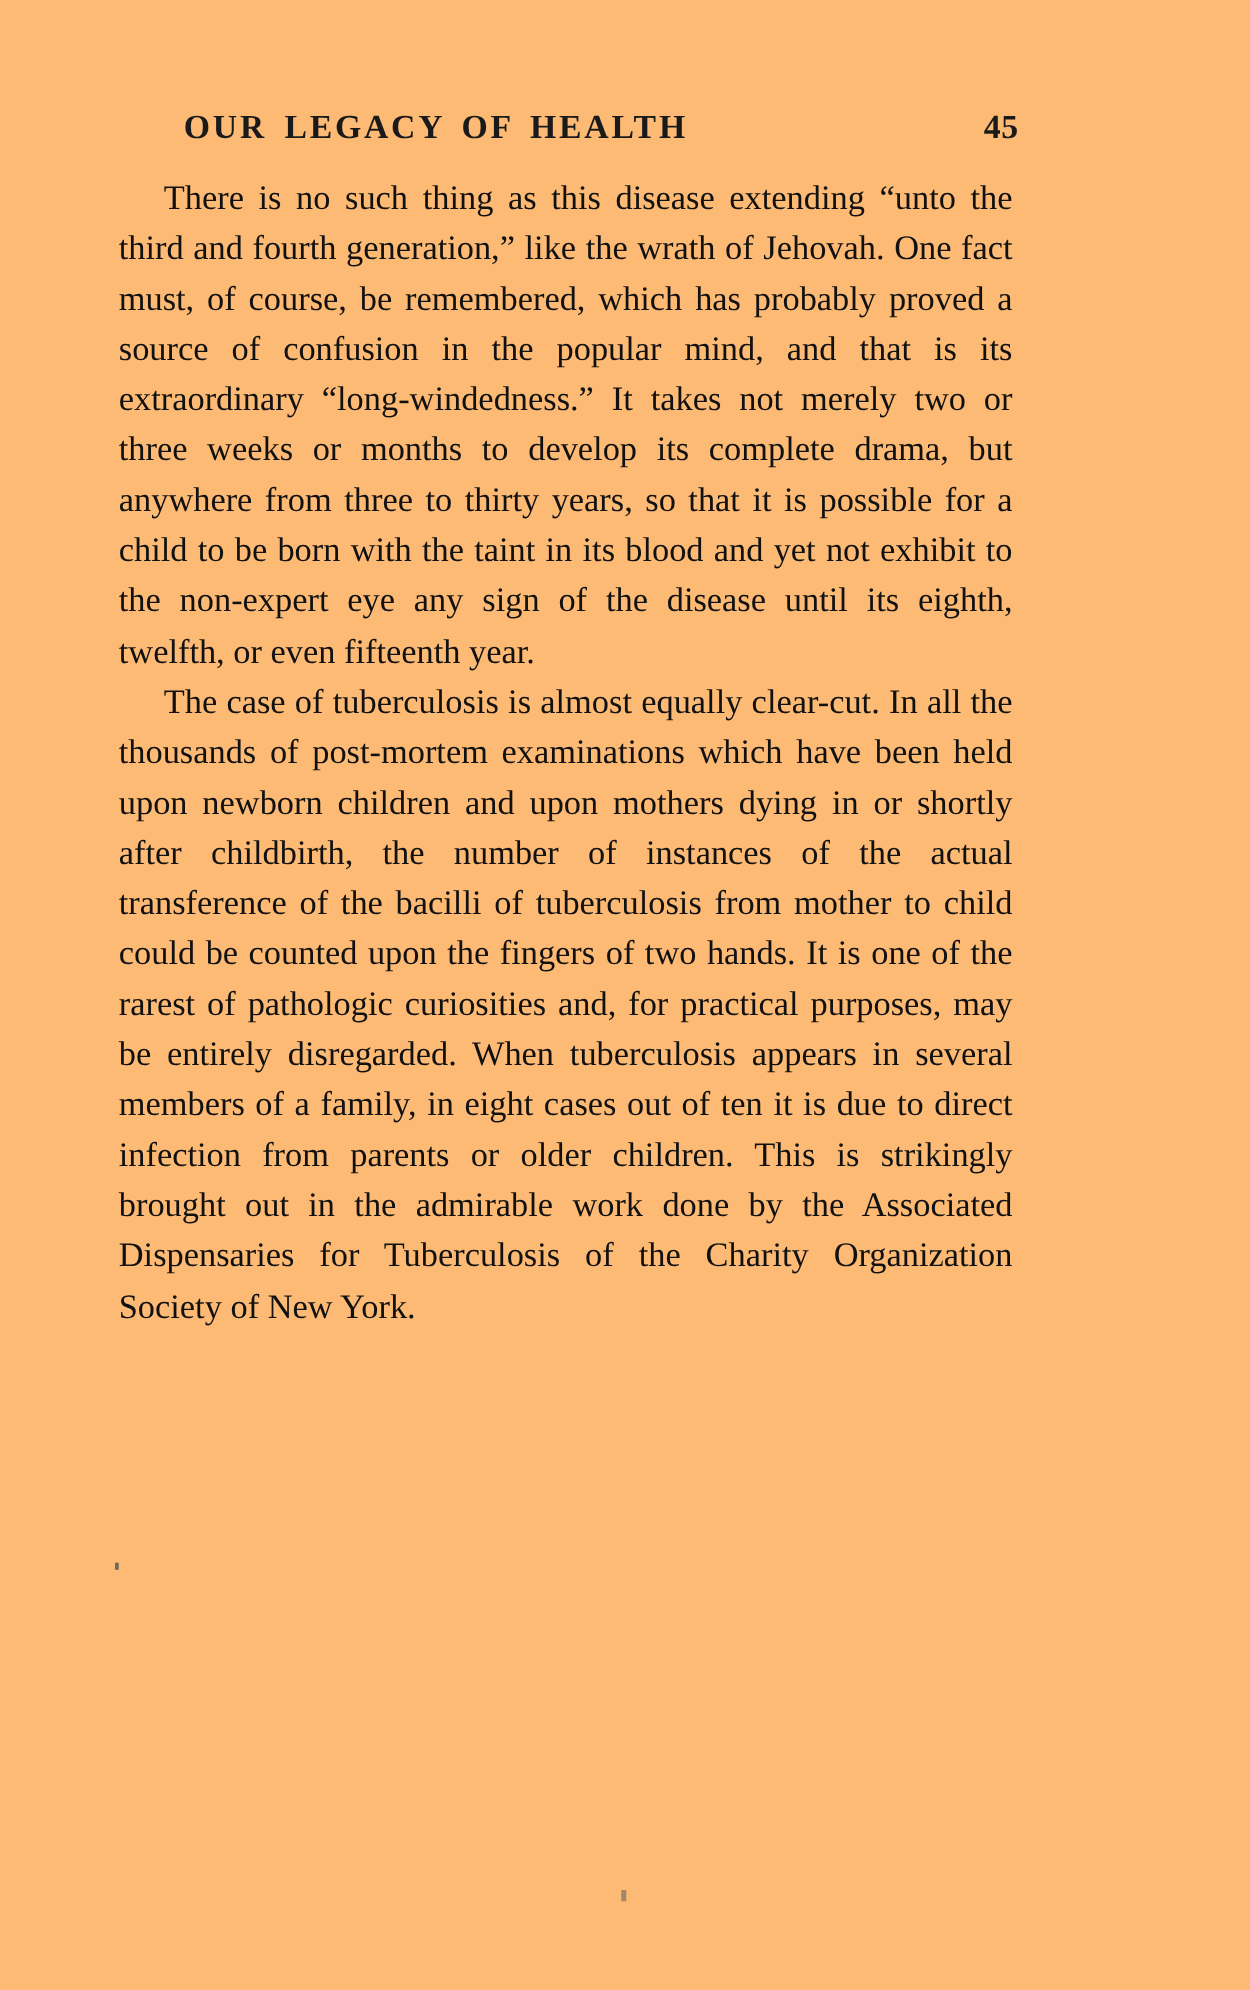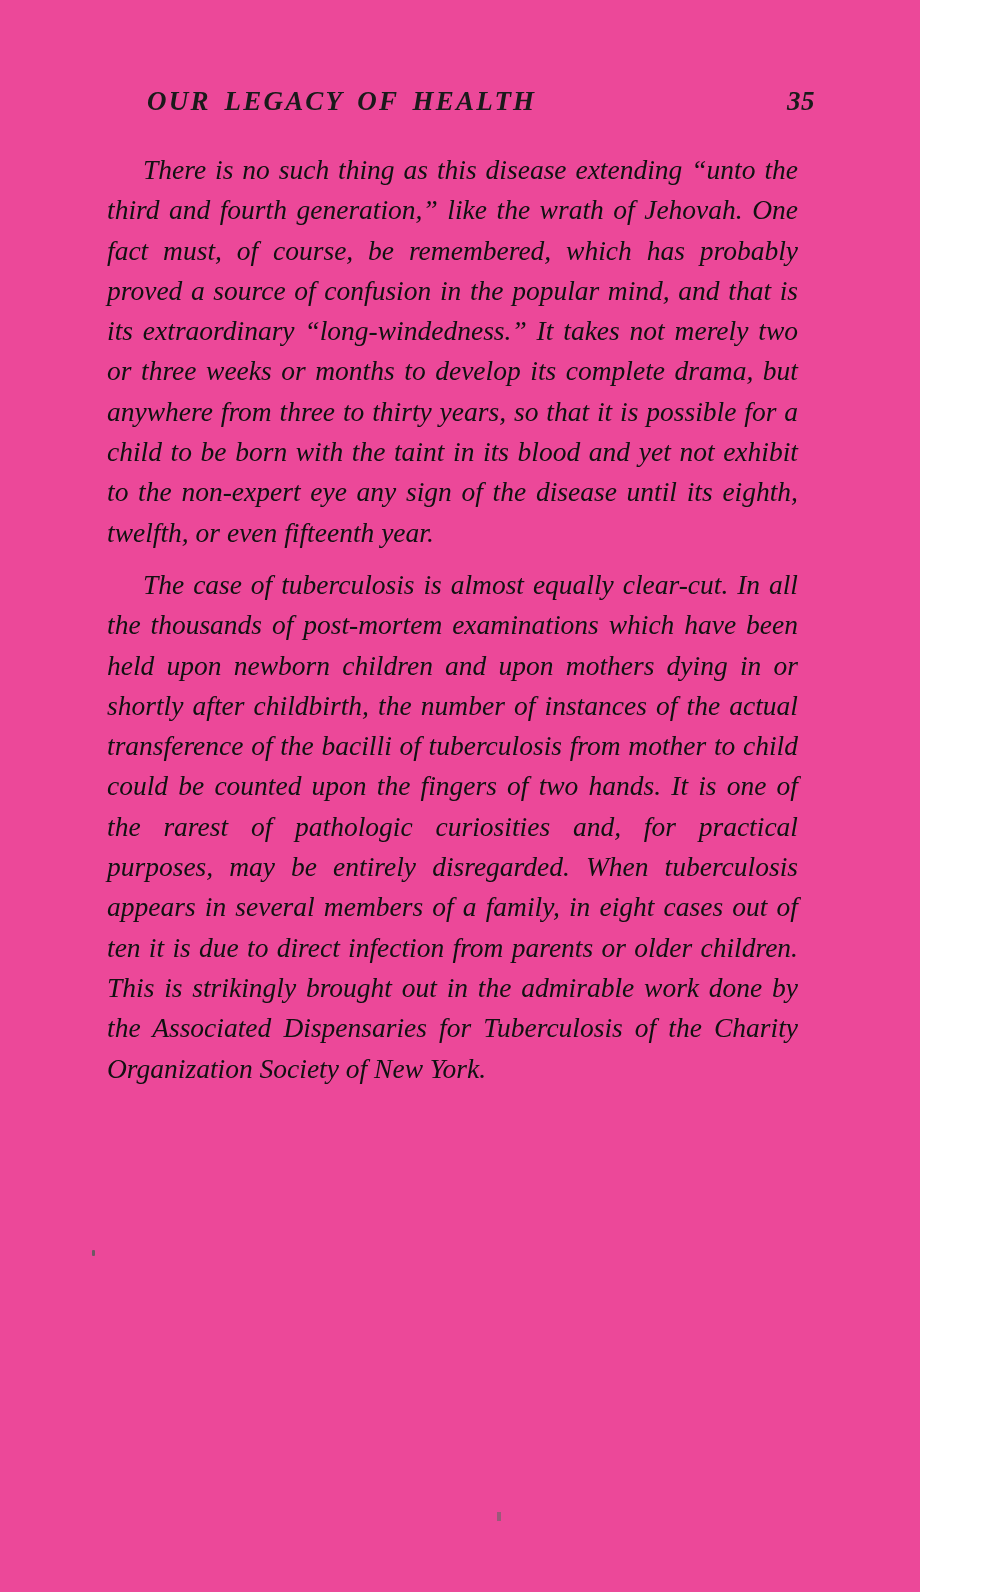--- a/index.html
+++ b/index.html
@@ -12,24 +12,23 @@
     height: 1592px;
     font-family: "Liberation Serif", serif;
     color: #1a1a1a;
     position: relative;
     overflow: hidden;
   }
   .page {
     position: absolute;
     left: 0;
     top: 0;
-    width: 920px;
+    width: 1000px;
     height: 1592px;
-    background: #ec4899;
-    font-style: italic;
+    background: #fdba74;
   }
   .header {
     position: absolute;
     left: 95px;
     top: 86px;
     width: 720px;
     display: flex;
     align-items: baseline;
     justify-content: flex-start;
   }
@@ -52,21 +51,21 @@
     left: 95px;
     top: 138px;
     width: 715px;
     font-size: 27.5px;
     line-height: 40.3px;
     text-align: justify;
     text-justify: inter-word;
     color: #111111;
   }
   .body-text p {
-    margin: 12px;
+    margin: 0;
     text-indent: 36px;
   }
   .body-text p.p-extra-indent {
     text-indent: 38px;
   }
   
   .stray-mark {
     position: absolute;
     left: 92px;
     top: 1250px;
@@ -86,21 +85,21 @@
     opacity: 0.6;
   }
 </style>
 </head>
 <body>
 
 <div class="page">
 
   <div class="header">
     <span class="running-title">OUR  LEGACY  OF  HEALTH</span>
-    <span class="page-number">35</span>
+    <span class="page-number">45</span>
   </div>
 
   <div class="body-text">
     <p>There is no such thing as this disease extending “unto the third and fourth generation,” like the wrath of Jehovah. One fact must, of course, be remembered, which has probably proved a source of confusion in the popular mind, and that is its extraordinary “long-windedness.” It takes not merely two or three weeks or months to develop its complete drama, but anywhere from three to thirty years, so that it is possible for a child to be born with the taint in its blood and yet not exhibit to the non-expert eye any sign of the disease until its eighth, twelfth, or even fifteenth year.</p>
     <p>The case of tuberculosis is almost equally clear-cut. In all the thousands of post-mortem examinations which have been held upon newborn children and upon mothers dying in or shortly after childbirth, the number of instances of the actual transference of the bacilli of tuberculosis from mother to child could be counted upon the fingers of two hands. It is one of the rarest of pathologic curiosities and, for practical purposes, may be entirely disregarded. When tuberculosis appears in several members of a family, in eight cases out of ten it is due to direct infection from parents or older children. This is strikingly brought out in the admirable work done by the Associated Dispensaries for Tuberculosis of the Charity Organization Society of New York.</p>
   </div>
 
   <div class="stray-mark"></div>
   <div class="footer-mark"></div>
 

